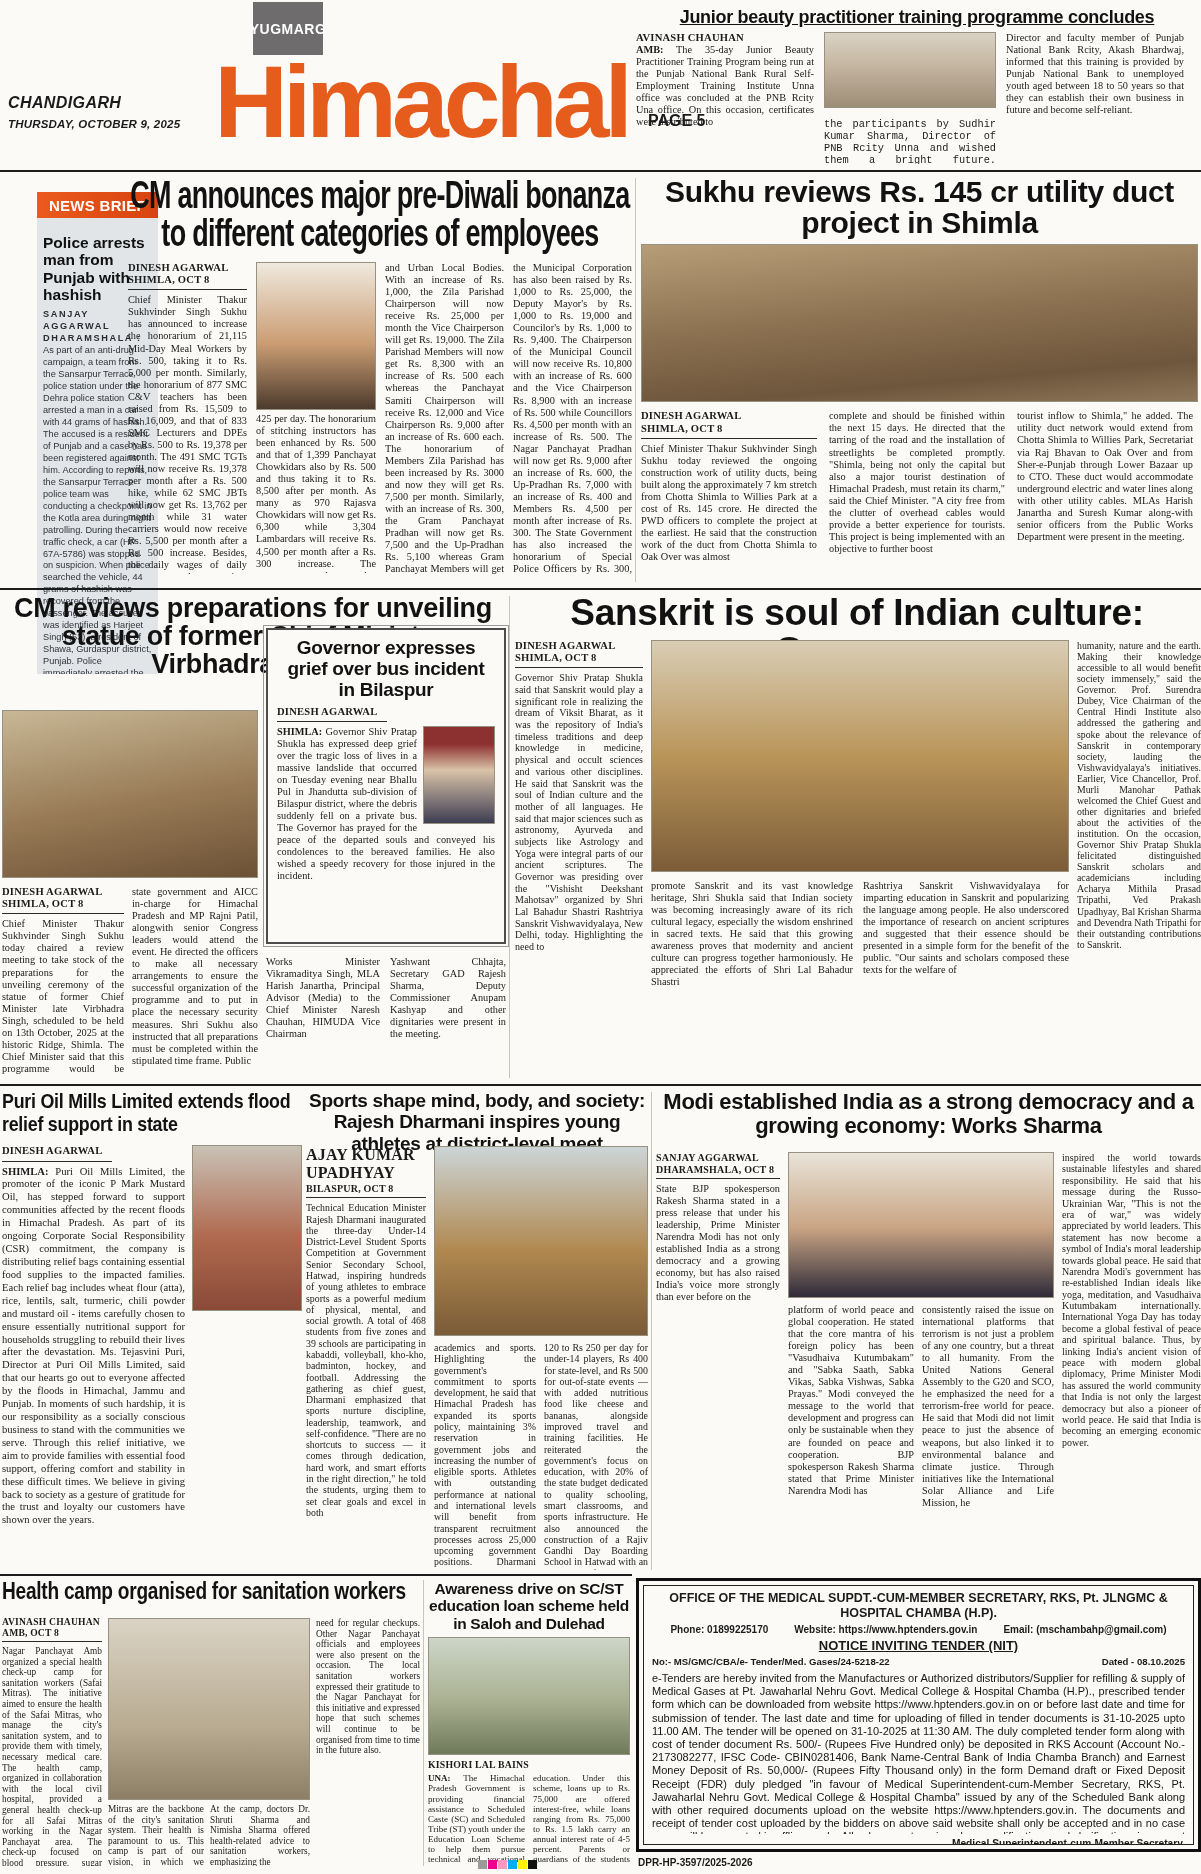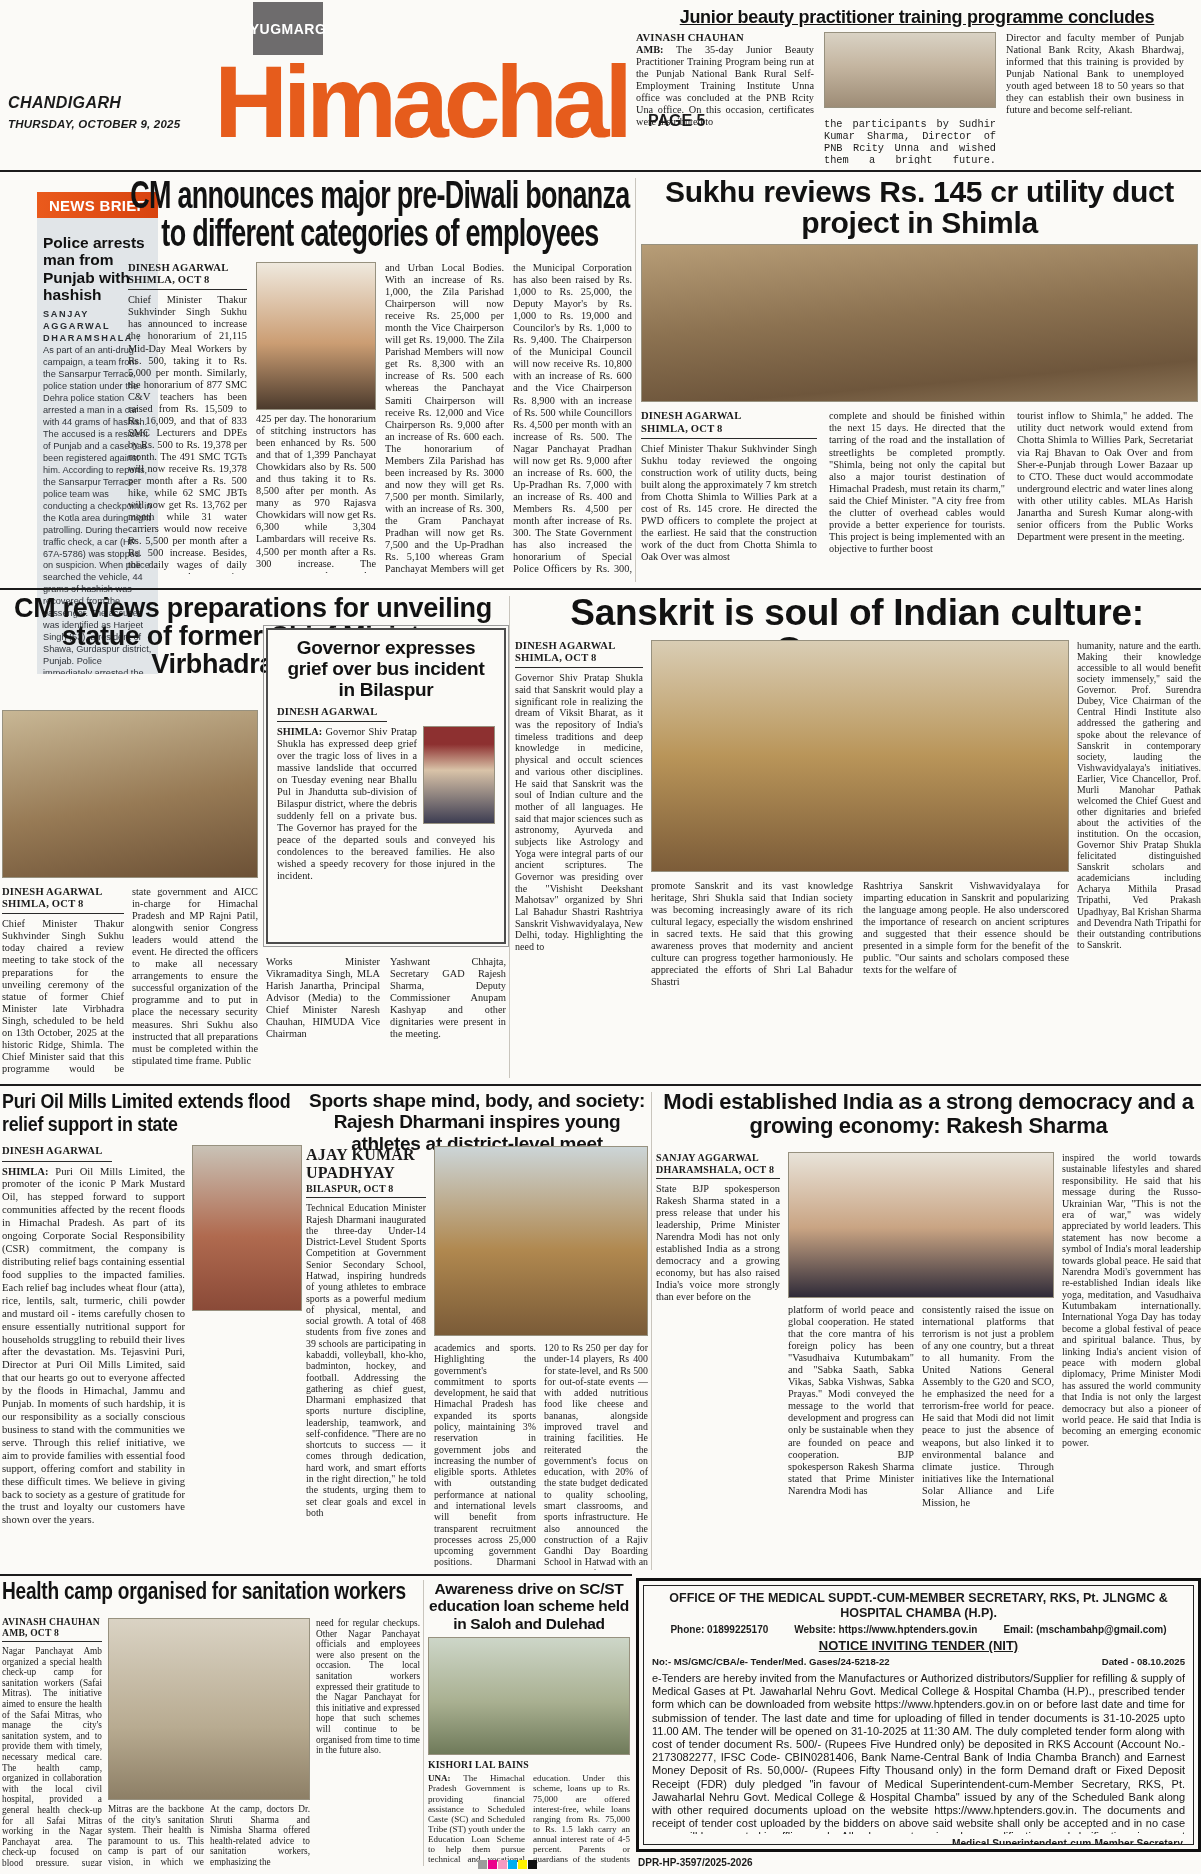--- a/index.html
+++ b/index.html
@@ -218,21 +218,21 @@
       <div class="bt" style="font-size:9.9px;line-height:1.14;">Technical Education Minister Rajesh Dharmani inaugurated the three-day Under-14 District-Level Student Sports Competition at Government Senior Secondary School, Hatwad, inspiring hundreds of young athletes to embrace sports as a powerful medium of physical, mental, and social growth. A total of 468 students from five zones and 39 schools are participating in kabaddi, volleyball, kho-kho, badminton, hockey, and football. Addressing the gathering as chief guest, Dharmani emphasized that sports nurture discipline, leadership, teamwork, and self-confidence. "There are no shortcuts to success — it comes through dedication, hard work, and smart efforts in the right direction," he told the students, urging them to set clear goals and excel in both</div>
     </div>
     <div class="ph ph-crowd" style="position:absolute;left:128px;top:56px;width:214px;height:190px;"></div>
     <div class="abs bt col" style="left:128px;top:252px;width:102px;height:228px;font-size:9.9px;line-height:1.14;">academics and sports. Highlighting the government's commitment to sports development, he said that Himachal Pradesh has expanded its sports policy, maintaining 3% reservation in government jobs and increasing the number of eligible sports. Athletes with outstanding performance at national and international levels will benefit from transparent recruitment processes across 25,000 upcoming government positions. Dharmani announced a historic rise in diet allowances — from Rs.</div>
     <div class="abs bt col" style="left:238px;top:252px;width:104px;height:228px;font-size:9.9px;line-height:1.14;">120 to Rs 250 per day for under-14 players, Rs 400 for state-level, and Rs 500 for out-of-state events — with added nutritious food like cheese and bananas, alongside improved travel and training facilities. He reiterated the government's focus on education, with 20% of the state budget dedicated to quality schooling, smart classrooms, and sports infrastructure. He also announced the construction of a Rajiv Gandhi Day Boarding School in Hatwad with an allocation of Rs 5 crore, featuring modern amenities for holistic development.</div>
   </div>
 
   <div class="rule-v" style="left:651px;top:1092px;height:478px;"></div>
 
   <div class="abs" style="left:656px;top:1090px;width:545px;height:480px;">
-    <div class="hl" style="font-size:22px;line-height:1.1;">Modi established India as a strong democracy and a growing economy: Rakesh Sharma</div>
+    <div class="hl" style="font-size:22px;line-height:1.1;">Modi established India as a strong democracy and a growing economy: Works Sharma</div>
     <div class="abs col" style="left:0px;top:62px;width:124px;height:418px;">
       <div class="byline-block">
         <div class="byline" style="font-size:10px;">SANJAY AGGARWAL</div>
         <div class="byline" style="font-size:10px;">DHARAMSHALA, OCT 8</div>
       </div>
       <div class="bt">State BJP spokesperson Rakesh Sharma stated in a press release that under his leadership, Prime Minister Narendra Modi has not only established India as a strong democracy and a growing economy, but has also raised India's voice more strongly than ever before on the</div>
     </div>
     <div class="ph ph-portrait-man" style="position:absolute;left:132px;top:62px;width:266px;height:146px;"></div>
     <div class="abs bt col" style="left:132px;top:214px;width:126px;height:266px;">platform of world peace and global cooperation. He stated that the core mantra of his foreign policy has been "Vasudhaiva Kutumbakam" and "Sabka Saath, Sabka Vikas, Sabka Vishwas, Sabka Prayas." Modi conveyed the message to the world that development and progress can only be sustainable when they are founded on peace and cooperation. BJP spokesperson Rakesh Sharma stated that Prime Minister Narendra Modi has</div>
     <div class="abs bt col" style="left:266px;top:214px;width:132px;height:266px;">consistently raised the issue on international platforms that terrorism is not just a problem of any one country, but a threat to all humanity. From the United Nations General Assembly to the G20 and SCO, he emphasized the need for a terrorism-free world for peace. He said that Modi did not limit peace to just the absence of weapons, but also linked it to environmental balance and climate justice. Through initiatives like the International Solar Alliance and Life Mission, he</div>

